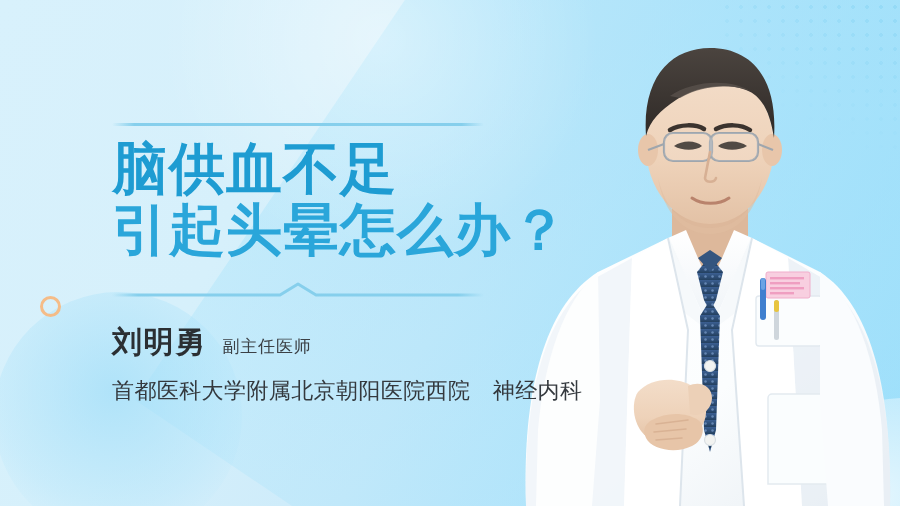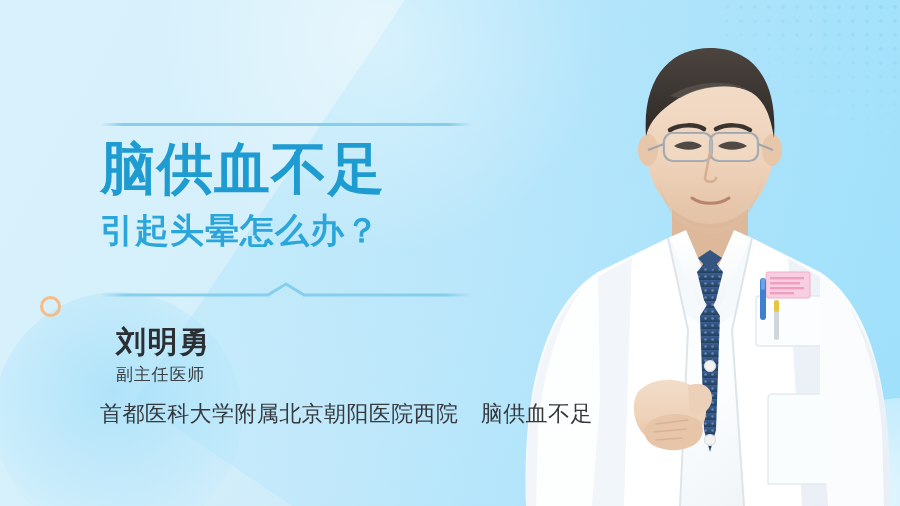--- a/index.html
+++ b/index.html
@@ -39,40 +39,40 @@
   #soft-top{
     left:150px;top:-170px;width:460px;height:420px;border-radius:50%;
     background:radial-gradient(circle,rgba(255,255,255,.42),rgba(255,255,255,0) 70%);
   }
   #ring-orange{
     left:40px;top:296px;width:15px;height:15px;border-radius:50%;
     border:3px solid #f7b77e;opacity:.92;
   }
 
   
-  #content{position:absolute;left:0;top:0;width:600px;height:363px;}
+  #content{position:absolute;left:12px;top:0;width:600px;height:363px;}
 
   .rule{position:absolute;height:3px;border-radius:2px;
         background:linear-gradient(90deg,rgba(132,206,235,0),#86cfec 6%,#86cfec 94%,rgba(132,206,235,0));}
   #rule-top{left:100px;top:123px;width:372px;}
 
   #rule-bottom-wrap{position:absolute;left:100px;top:281px;width:372px;height:20px;}
   #rule-bottom-wrap svg{display:block;width:372px;height:20px;overflow:visible;}
 
   #title{position:absolute;left:100px;top:138px;width:470px;}
   .tline{
     display:block;
     font-family:"Liberation Sans","DejaVu Sans",sans-serif;
     font-weight:700;letter-spacing:1px;white-space:nowrap;
   }
   #title-line1{font-size:56px;line-height:62px;color:#1e9cd2;}
-  #title-line2{font-size:34px;line-height:56px;color:#2aa6da;margin-top:2px;}
+  #title-line2{font-size:56px;line-height:56px;color:#2aa6da;margin-top:2px;}
 
   #doctor-block{position:absolute;left:100px;top:322px;width:500px;}
-  #name-row{display:flex;align-items:baseline;white-space:nowrap;flex-direction:column;}
+  #name-row{display:flex;align-items:baseline;white-space:nowrap;}
   #doctor-name{
     font-size:30px;font-weight:700;color:#2b2f33;letter-spacing:1.5px;
     font-family:"Liberation Sans","DejaVu Sans",sans-serif;
   }
   #doctor-rank{
     font-size:17px;color:#3b4045;margin-left:16px;letter-spacing:.8px;
     font-family:"Liberation Sans","DejaVu Sans",sans-serif;
   }
   #doctor-affiliation{
     margin-top:13px;font-size:22px;color:#34393e;letter-spacing:.4px;white-space:nowrap;
@@ -235,17 +235,17 @@
         </defs>
         <path d="M0 14 L168 14 L186 3 L204 14 L372 14" fill="none" stroke="url(#ruleFade)" stroke-width="3" stroke-linecap="round" stroke-linejoin="round"></path>
       </svg>
     </div>
 
     <div id="doctor-block">
       <div id="name-row">
         <span id="doctor-name">刘明勇</span>
         <span id="doctor-rank">副主任医师</span>
       </div>
-      <div id="doctor-affiliation">首都医科大学附属北京朝阳医院西院　脑供血不足</div>
+      <div id="doctor-affiliation">首都医科大学附属北京朝阳医院西院　神经内科</div>
     </div>
 
   </div>
 </div>
 
 </body></html>

